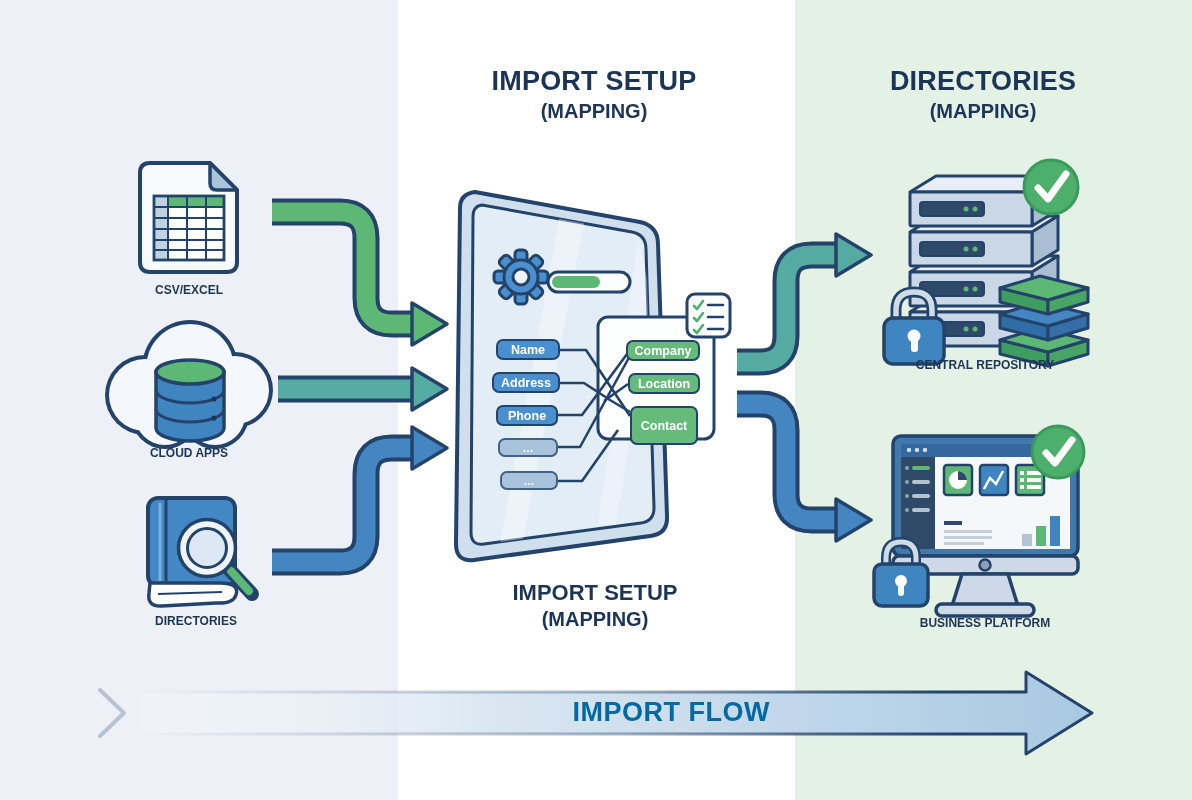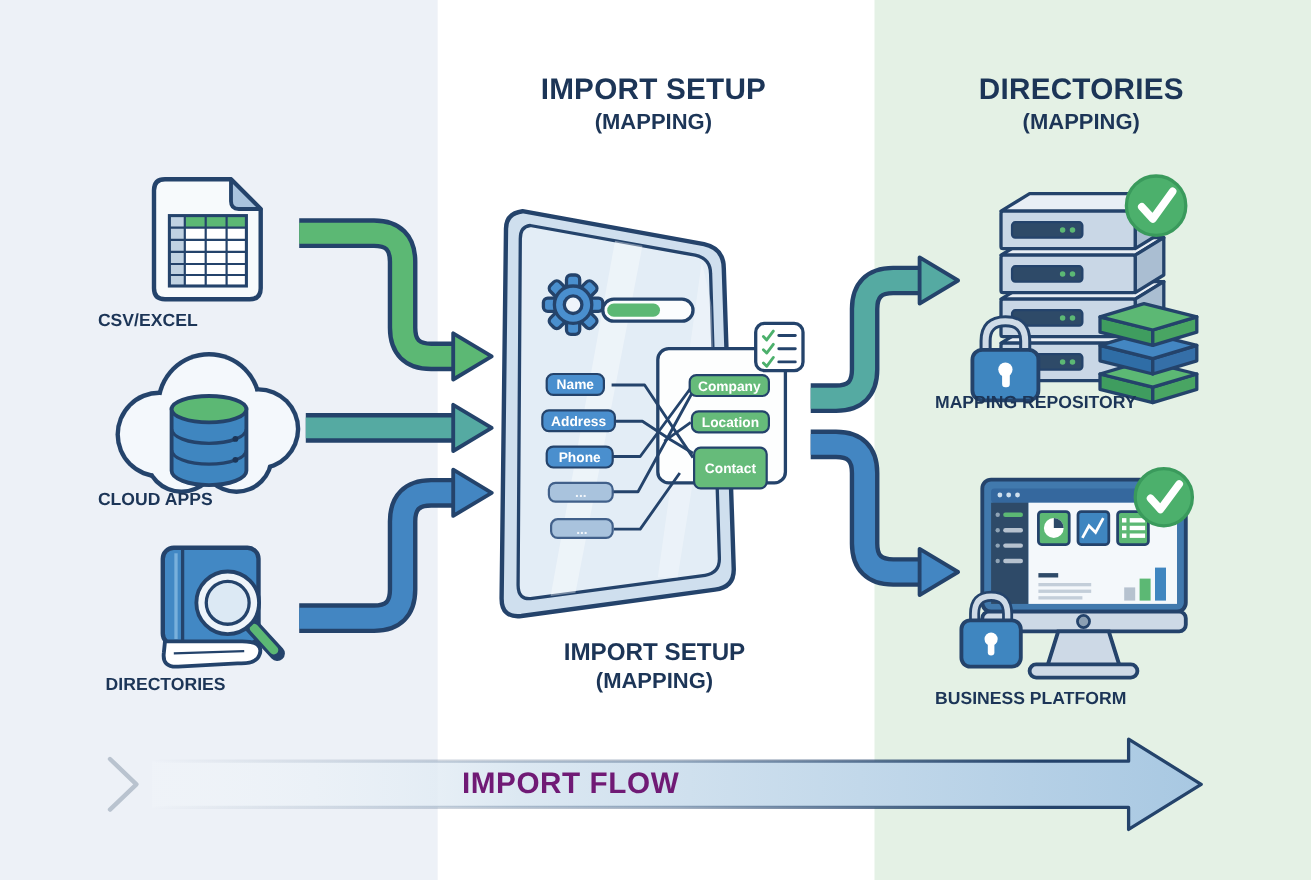--- a/index.html
+++ b/index.html
@@ -6,32 +6,32 @@
   .canvas{position:relative;width:1192px;height:800px;overflow:hidden;
           font-family:"Liberation Sans",sans-serif;background:#ffffff;}
   .band{position:absolute;top:0;height:800px;}
   .band-left{left:0;width:398px;background:#edf1f7;}
   .band-mid{left:398px;width:397px;background:#ffffff;}
   .band-right{left:795px;width:397px;background:#e4f1e5;}
   svg.art{position:absolute;left:0;top:0;}
   .hdr{position:absolute;text-align:center;color:#1c3557;z-index:5;}
   .hdr .t{font-size:27px;font-weight:800;letter-spacing:.2px;}
   .hdr .s{font-size:20px;font-weight:700;margin-top:3px;}
-  .lbl{position:absolute;text-align:left;font-weight:700;font-size:16px;color:#1c3557;z-index:5;}
+  .lbl{position:absolute;text-align:center;font-weight:700;font-size:12px;color:#1c3557;z-index:5;}
   .caption{position:absolute;left:465px;top:580px;width:260px;text-align:center;color:#1c3557;z-index:5;}
   .caption .t{font-size:22px;font-weight:700;}
   .caption .s{font-size:20px;font-weight:700;margin-top:2px;}
   .chip{position:absolute;box-sizing:border-box;border:2.5px solid #24436b;border-radius:7px;
         color:#fff;font-size:12.5px;font-weight:700;display:flex;align-items:center;
         justify-content:center;z-index:6;}
   .chip-blue{background:#4a8fce;}
   .chip-lightblue{background:#a9c3dd;border-color:#41608a;color:#f2f6fb;}
   .chip-green{background:#66bb7a;}
-  .flow-label{position:absolute;left:420px;top:697px;width:350px;text-align:left;
-              font-size:27px;font-weight:800;color:#701a75;letter-spacing:.5px;z-index:6;}
+  .flow-label{position:absolute;left:420px;top:697px;width:350px;text-align:right;
+              font-size:27px;font-weight:800;color:#0369a1;letter-spacing:.5px;z-index:6;}
 </style>
 </head>
 <body>
 
 <div class="canvas">
 
   <div class="band band-left"></div>
   <div class="band band-mid"></div>
   <div class="band band-right"></div>
 
@@ -338,33 +338,33 @@
   </div>
   <div class="hdr" style="left:823px;top:66px;width:320px;">
     <div class="t">DIRECTORIES</div>
     <div class="s">(MAPPING)</div>
   </div>
 
   <div class="lbl" style="left:89px;top:283px;width:200px;">CSV/EXCEL</div>
   <div class="lbl" style="left:89px;top:446px;width:200px;">CLOUD APPS</div>
   <div class="lbl" style="left:96px;top:614px;width:200px;">DIRECTORIES</div>
 
-  <div class="chip chip-blue" style="left:496px;top:339px;width:54px;height:21px;">Name</div>
+  <div class="chip chip-blue" style="left:496px;top:339px;width:64px;height:21px;">Name</div>
   <div class="chip chip-blue" style="left:492px;top:372px;width:68px;height:21px;">Address</div>
   <div class="chip chip-blue" style="left:496px;top:405px;width:62px;height:21px;">Phone</div>
   <div class="chip chip-lightblue" style="left:498px;top:438px;width:60px;height:19px;">...</div>
   <div class="chip chip-lightblue" style="left:500px;top:471px;width:58px;height:19px;">...</div>
 
   <div class="chip chip-green" style="left:626px;top:340px;width:74px;height:21px;">Company</div>
   <div class="chip chip-green" style="left:628px;top:373px;width:72px;height:21px;">Location</div>
   <div class="chip chip-green" style="left:630px;top:406px;width:68px;height:39px;">Contact</div>
 
   <div class="caption">
     <div class="t">IMPORT SETUP</div>
     <div class="s">(MAPPING)</div>
   </div>
 
-  <div class="lbl" style="left:850px;top:358px;width:270px;">MAPPING REPOSITORY</div>
-  <div class="lbl" style="left:850px;top:616px;width:270px;margin-top:11px;">BUSINESS PLATFORM</div>
+  <div class="lbl" style="left:850px;top:358px;width:270px;">CENTRAL REPOSITORY</div>
+  <div class="lbl" style="left:850px;top:616px;width:270px;">BUSINESS PLATFORM</div>
 
   <div class="flow-label">IMPORT FLOW</div>
 
 </div>
 
 </body></html>

